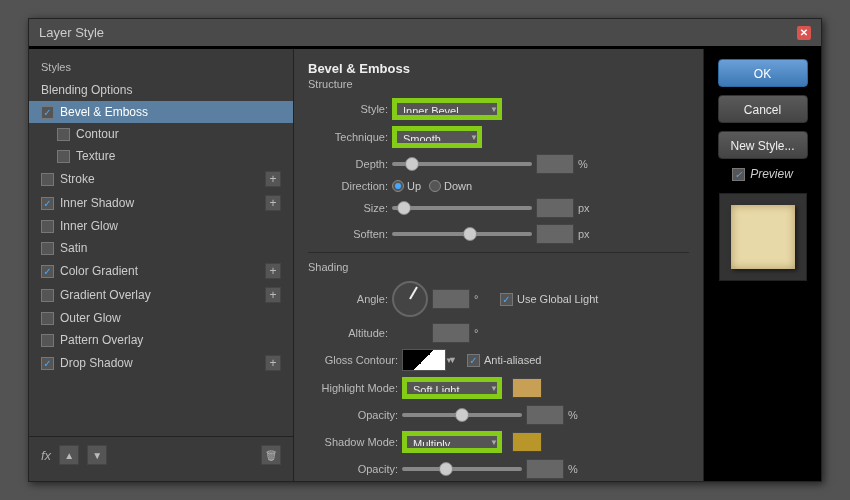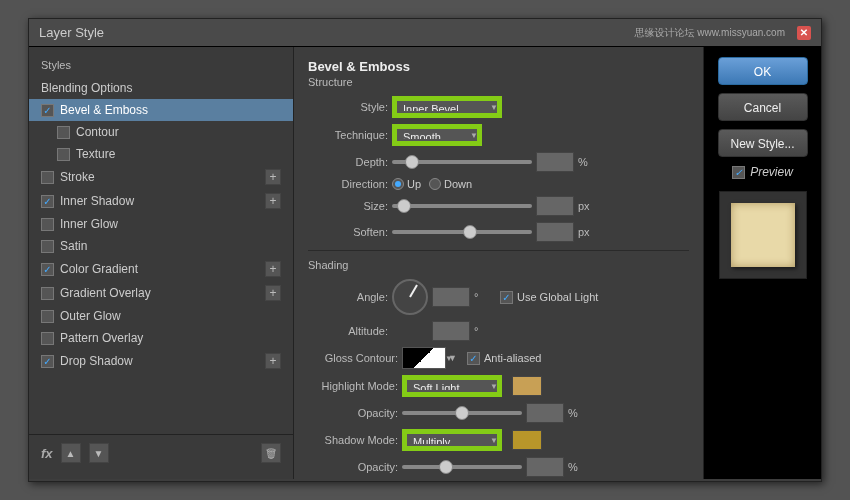--- a/index.html
+++ b/index.html
@@ -23,21 +23,21 @@
       box-shadow: 2px 2px 8px rgba(0,0,0,0.6);
     }
     .title-bar {
       background: #4a4a4a;
       padding: 6px 10px;
       font-size: 13px;
       color: #ccc;
       display: flex;
       align-items: center;
       justify-content: space-between;
-      border-bottom: 1px solid #000000;
+      border-bottom: 3px solid #000000;
     }
     .close-btn {
       width: 14px; height: 14px;
       background: #d9534f;
       border-radius: 2px;
       display: flex; align-items: center; justify-content: center;
       font-size: 10px; color: #fff; cursor: pointer;
       font-weight: bold;
     }
     .watermark {
@@ -97,21 +97,21 @@
     .checkbox.checked::after { content: '✓'; }
     .left-bottom {
       margin-top: auto;
       border-top: 1px solid #222;
       padding: 8px 12px;
       display: flex;
       gap: 8px;
       align-items: center;
     }
     .fx-btn {
-      font-size: 13px; color: #aaa; font-style: italic; font-weight: bold;
+      font-size: 13px; color: #aaa; font-style: italic; font-weight: normal;
     }
     .icon-btn {
       width: 20px; height: 20px;
       background: #555;
       border: 1px solid #444;
       display: flex; align-items: center; justify-content: center;
       font-size: 10px; color: #bbb; cursor: pointer;
     }
     .trash-btn { margin-left: auto; }
     
@@ -323,21 +323,20 @@
     }
   </style>
 </head>
 <body>
 
 <div class="dialog">
 
   <div class="title-bar">
     <span>Layer Style</span>
     <div style="display:flex;align-items:center;gap:12px;">
-      <span class="watermark">思缘设计论坛  www.missyuan.com</span>
       <div class="close-btn">✕</div>
     </div>
   </div>
 
   <div class="dialog-body">
 
     <div class="left-panel">
       <div class="styles-label">Styles</div>
 
       <div class="left-item">

